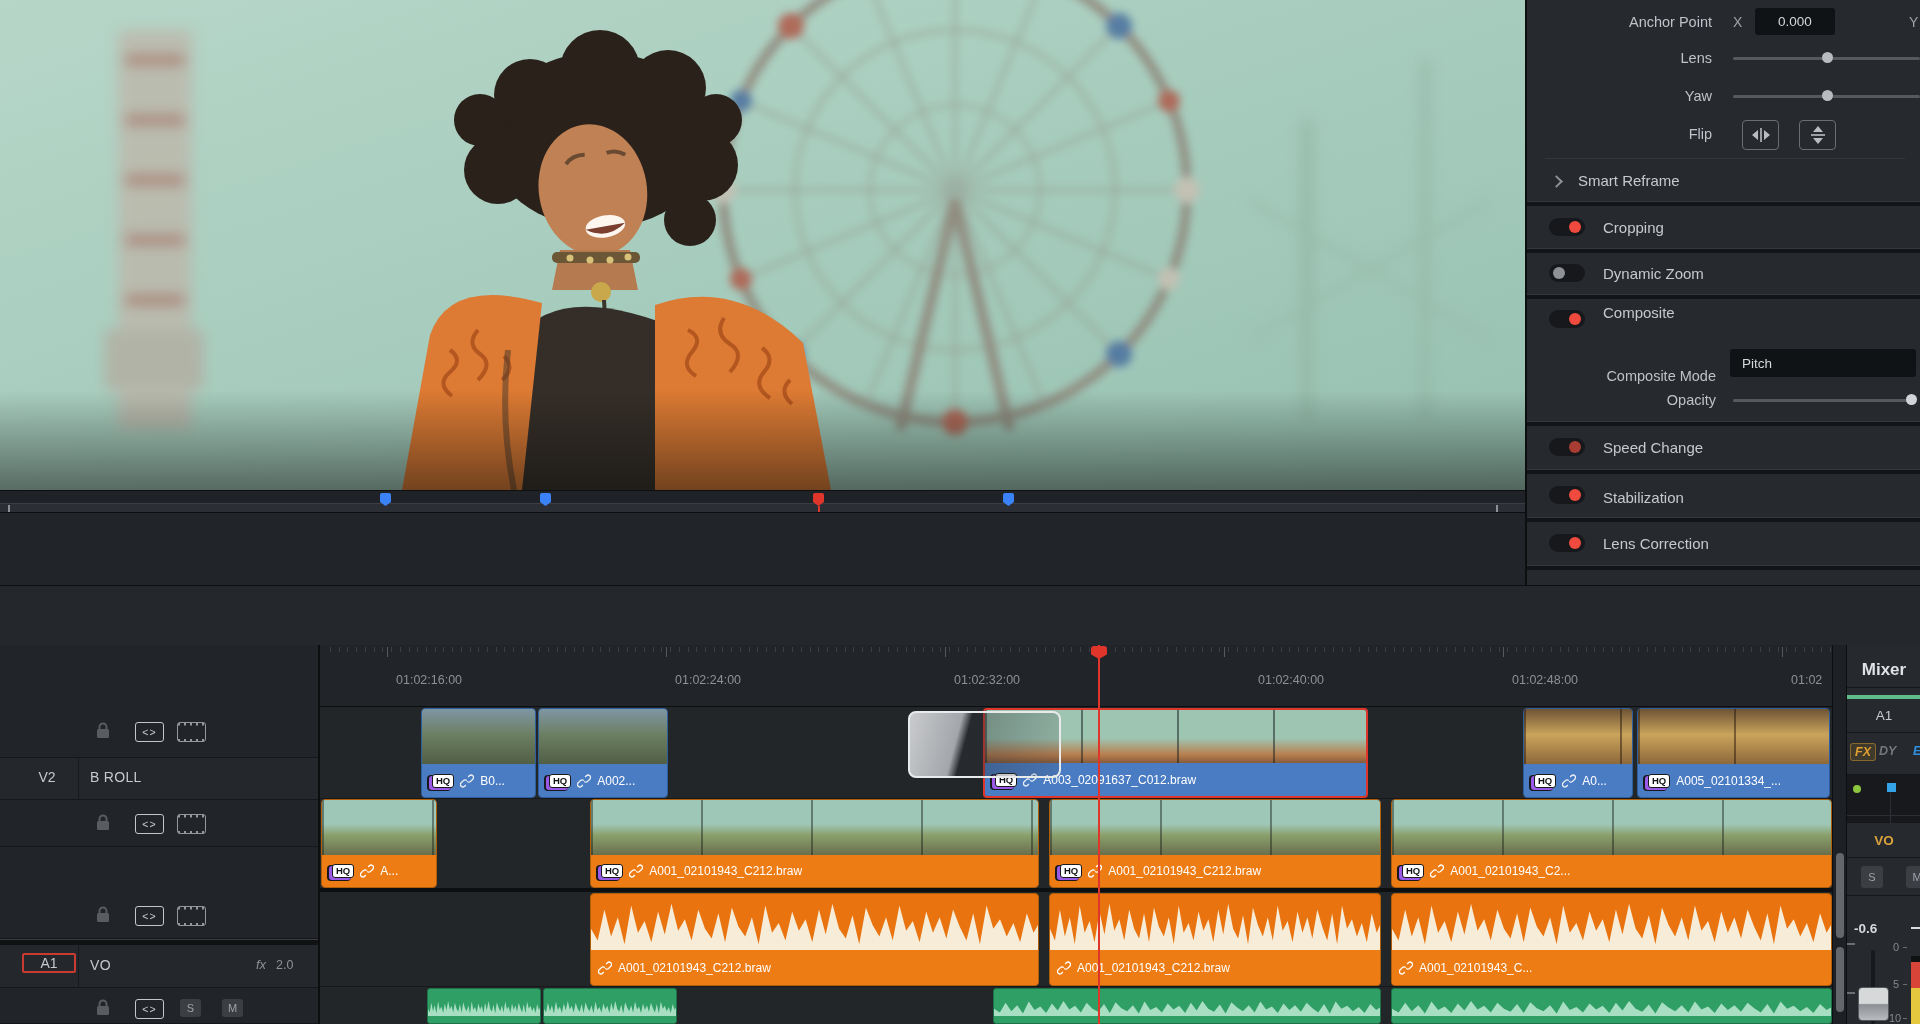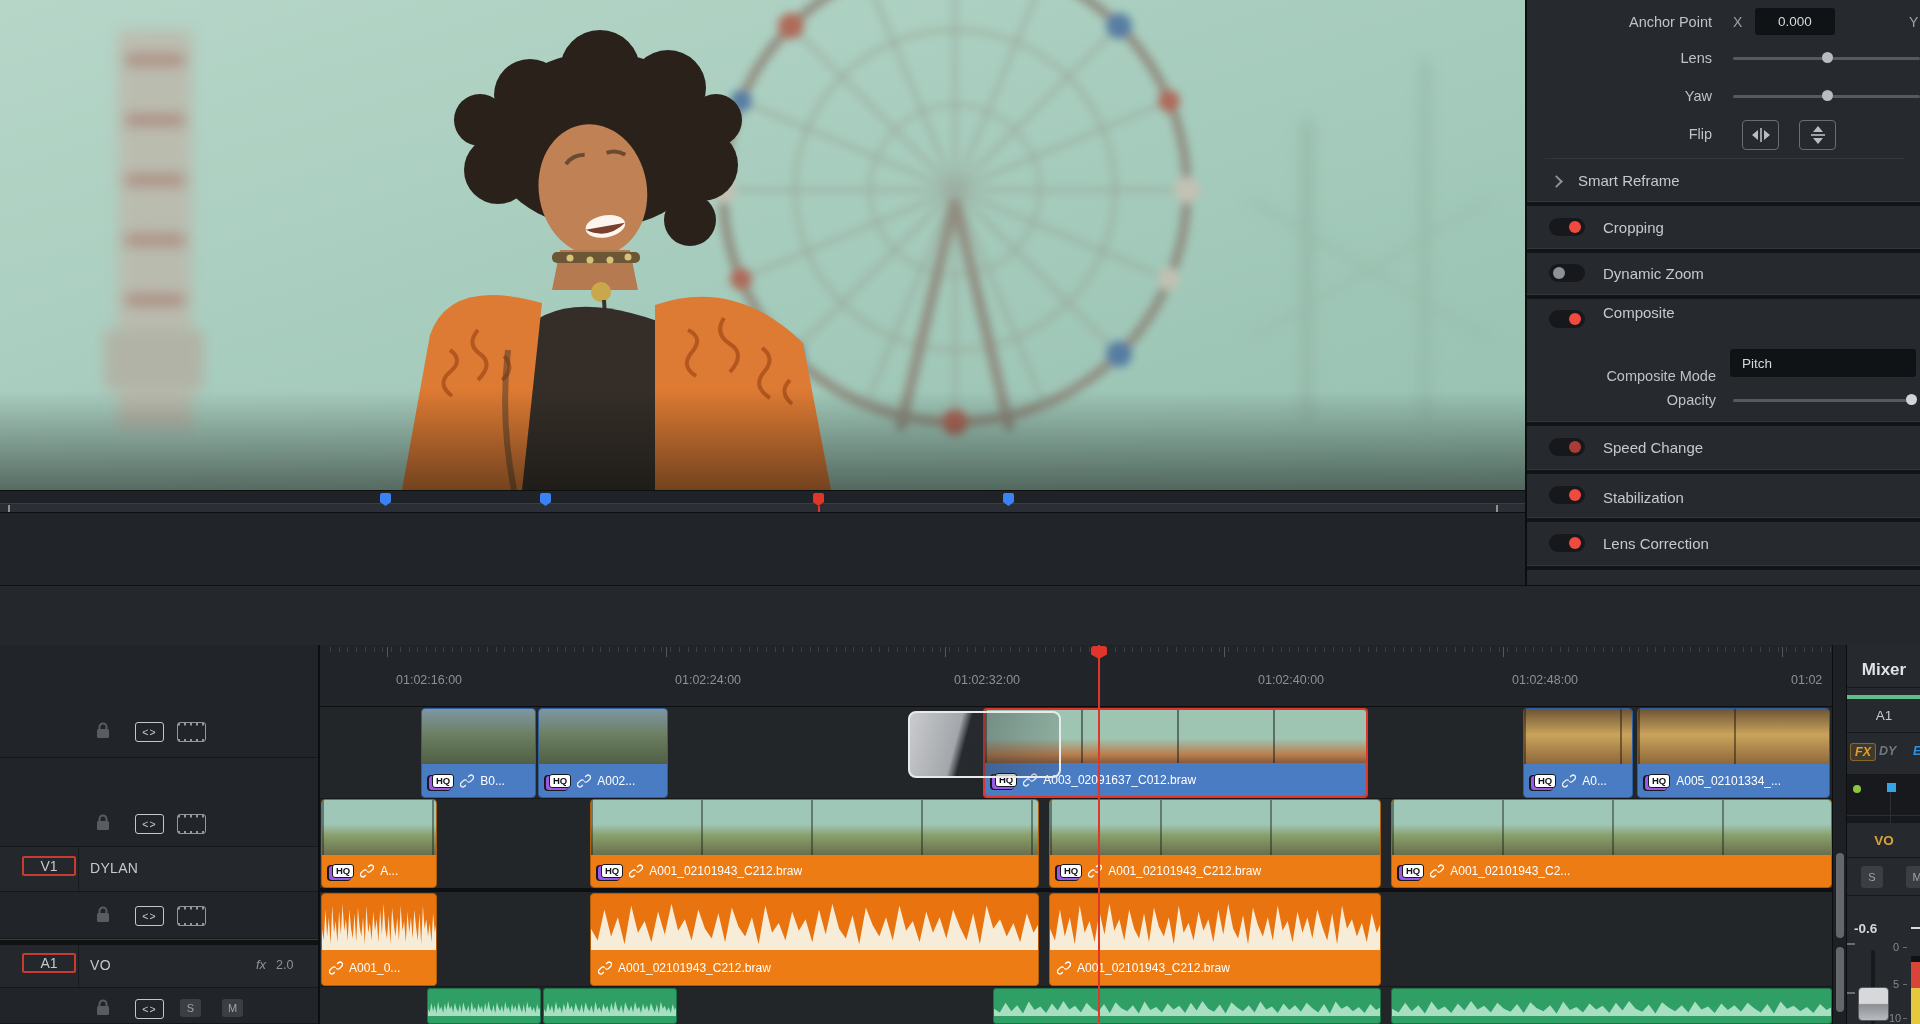--- a/index.html
+++ b/index.html
@@ -362,35 +362,35 @@
 
     <div class="trow" style="top:61px;height:52px">
       <svg class="abs" style="left:95px;top:16px" width="16" height="17" viewBox="0 0 16 17">
         <rect x="2" y="7" width="12" height="9" rx="1.5" fill="#595c61"></rect>
           <path d="M4.5 7V5a3.5 3.5 0 0 1 7 0v2" stroke="#595c61" stroke-width="2" fill="none"></path>
       </svg>
       <span class="ictext" style="left:135px;top:16px">&lt;&gt;</span>
       <span class="filmbox" style="left:177px;top:16px"></span>
     </div>
 
+    <div class="trow" style="top:113px;height:42px;background:#24272b">
+      <div class="cellline"></div>
+      <span class="tnum" style="top:11px">V2</span>
+      <span class="tname" style="top:11px">B ROLL</span>
+    </div>
 
     <div class="trow" style="top:155px;height:47px">
       <svg class="abs" style="left:95px;top:14px" width="16" height="17" viewBox="0 0 16 17">
         <rect x="2" y="7" width="12" height="9" rx="1.5" fill="#595c61"></rect>
           <path d="M4.5 7V5a3.5 3.5 0 0 1 7 0v2" stroke="#595c61" stroke-width="2" fill="none"></path>
       </svg>
       <span class="ictext" style="left:135px;top:14px">&lt;&gt;</span>
       <span class="filmbox" style="left:177px;top:14px"></span>
     </div>
 
-    <div class="trow" style="top:202px;height:45px;background:#24272b">
-      <div class="cellline"></div>
-      <span class="tnum dst" style="top:9px">V1</span>
-      <span class="tname" style="top:13px">DYLAN</span>
-    </div>
 
     <div class="trow" style="top:247px;height:47px">
       <svg class="abs" style="left:95px;top:14px" width="16" height="17" viewBox="0 0 16 17">
         <rect x="2" y="7" width="12" height="9" rx="1.5" fill="#595c61"></rect>
           <path d="M4.5 7V5a3.5 3.5 0 0 1 7 0v2" stroke="#595c61" stroke-width="2" fill="none"></path>
       </svg>
       <span class="ictext" style="left:135px;top:14px">&lt;&gt;</span>
       <span class="filmbox" style="left:177px;top:14px"></span>
     </div>
 
@@ -690,51 +690,51 @@
       <div class="thumb city"></div>
       <div class="cbar">
           <span class="hq">HQ</span>
         <svg width="14" height="14" viewBox="0 0 14 14" fill="none" stroke="#fff" stroke-width="1.3">
             <path d="M8.2 3l1.2-1.2a2.4 2.4 0 0 1 3.4 3.4L10.6 7.4a2.4 2.4 0 0 1-3.4 0M5.8 11l-1.2 1.2a2.4 2.4 0 0 1-3.4-3.4L3.4 6.6a2.4 2.4 0 0 1 3.4 0"></path>
           </svg>
         <span class="clabel">A001_02101943_C2...</span>
         </div>
     </div>
 
-    <div class="clip a1clip" style="left:1px;width:116px">
-      <svg class="wave" viewBox="0 0 200 30" preserveAspectRatio="none">
-          <use href="#wavepath"></use>
-        </svg>
-      <div class="cbar">
-        <svg width="14" height="14" viewBox="0 0 14 14" fill="none" stroke="#fff" stroke-width="1.3">
-            <path d="M8.2 3l1.2-1.2a2.4 2.4 0 0 1 3.4 3.4L10.6 7.4a2.4 2.4 0 0 1-3.4 0M5.8 11l-1.2 1.2a2.4 2.4 0 0 1-3.4-3.4L3.4 6.6a2.4 2.4 0 0 1 3.4 0"></path>
-          </svg>
-        <span class="clabel">A001_0...</span>
-        </div>
-    </div>
     <div class="clip a1clip" style="left:270px;width:449px">
       <svg class="wave" viewBox="0 0 200 30" preserveAspectRatio="none">
           <use href="#wavepath"></use>
         </svg>
       <div class="cbar">
         <svg width="14" height="14" viewBox="0 0 14 14" fill="none" stroke="#fff" stroke-width="1.3">
             <path d="M8.2 3l1.2-1.2a2.4 2.4 0 0 1 3.4 3.4L10.6 7.4a2.4 2.4 0 0 1-3.4 0M5.8 11l-1.2 1.2a2.4 2.4 0 0 1-3.4-3.4L3.4 6.6a2.4 2.4 0 0 1 3.4 0"></path>
           </svg>
         <span class="clabel">A001_02101943_C212.braw</span>
         </div>
     </div>
     <div class="clip a1clip" style="left:729px;width:332px">
       <svg class="wave" viewBox="0 0 200 30" preserveAspectRatio="none">
           <use href="#wavepath"></use>
         </svg>
       <div class="cbar">
         <svg width="14" height="14" viewBox="0 0 14 14" fill="none" stroke="#fff" stroke-width="1.3">
             <path d="M8.2 3l1.2-1.2a2.4 2.4 0 0 1 3.4 3.4L10.6 7.4a2.4 2.4 0 0 1-3.4 0M5.8 11l-1.2 1.2a2.4 2.4 0 0 1-3.4-3.4L3.4 6.6a2.4 2.4 0 0 1 3.4 0"></path>
           </svg>
         <span class="clabel">A001_02101943_C212.braw</span>
+        </div>
+    </div>
+    <div class="clip a1clip" style="left:1071px;width:441px">
+      <svg class="wave" viewBox="0 0 200 30" preserveAspectRatio="none">
+          <use href="#wavepath"></use>
+        </svg>
+      <div class="cbar">
+        <svg width="14" height="14" viewBox="0 0 14 14" fill="none" stroke="#fff" stroke-width="1.3">
+            <path d="M8.2 3l1.2-1.2a2.4 2.4 0 0 1 3.4 3.4L10.6 7.4a2.4 2.4 0 0 1-3.4 0M5.8 11l-1.2 1.2a2.4 2.4 0 0 1-3.4-3.4L3.4 6.6a2.4 2.4 0 0 1 3.4 0"></path>
+          </svg>
+        <span class="clabel">A001_02101943_C...</span>
         </div>
     </div>
 
     <div class="clip a2clip" style="left:107px;width:114px">
       <svg class="wave" viewBox="0 0 200 30" preserveAspectRatio="none">
           <use href="#wavepath"></use>
         </svg>
       </div>
     <div class="clip a2clip" style="left:223px;width:134px">
       <svg class="wave" viewBox="0 0 200 30" preserveAspectRatio="none">

